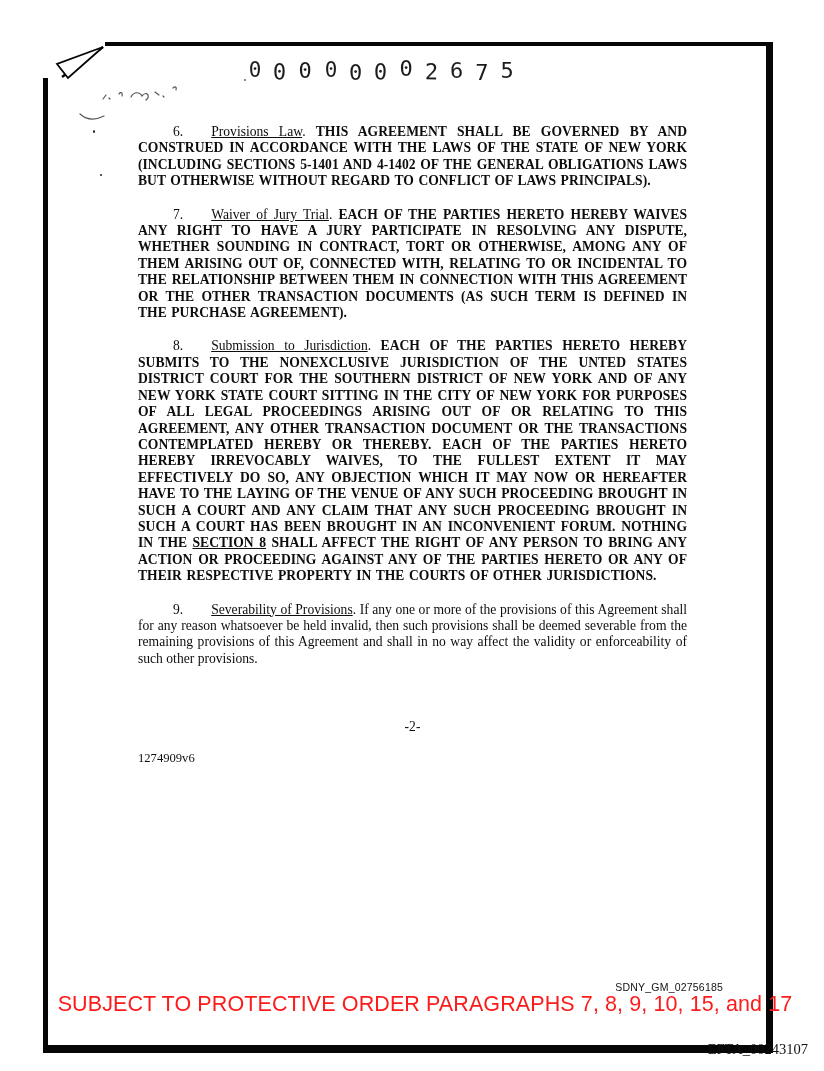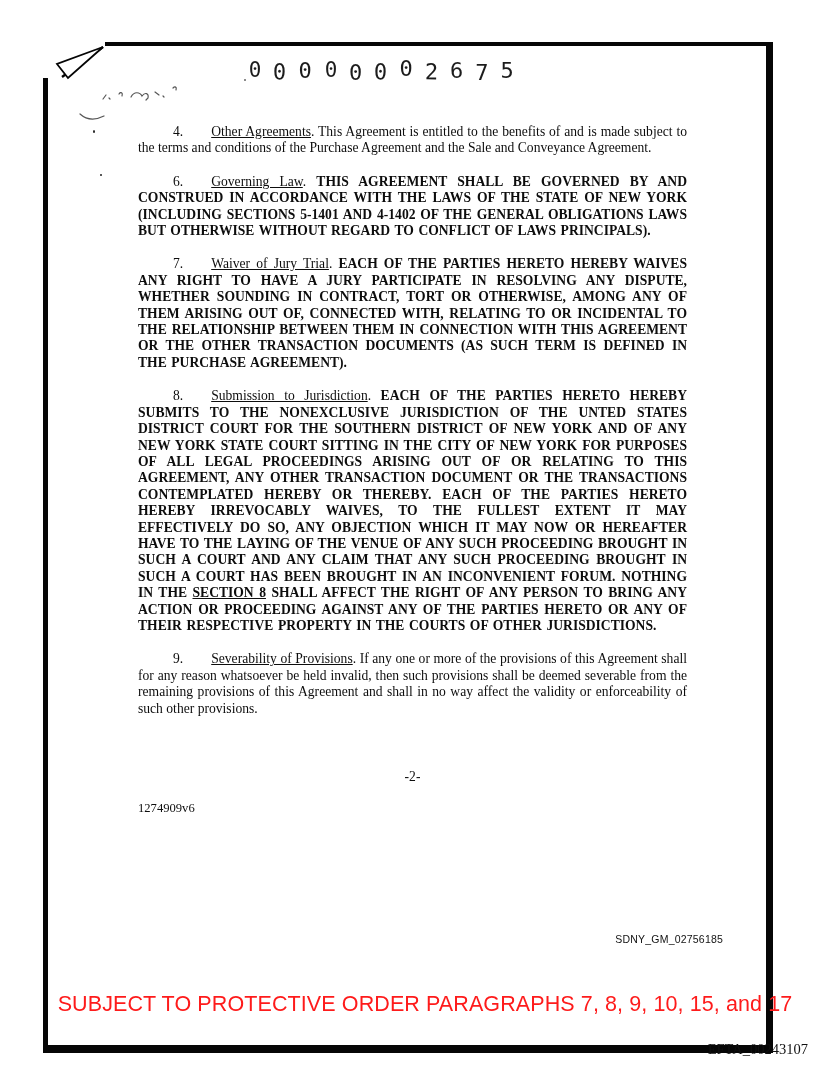--- a/index.html
+++ b/index.html
@@ -33,21 +33,21 @@
   .pnum  { margin-right:28px; }
   .phead { text-decoration:underline; }
   .para.bold-body .pbody { font-weight:bold; }
   .para.bold-body { word-spacing:1.2px; }
   .u { text-decoration:underline; }
 
   .pageno { text-align:center; font-size:13.6px; margin-top:52px; }
   .docid  { font-size:12.6px; margin-top:16px; }
 
   .sdny {
-    position:absolute; top:933px; right:101px;
+    position:absolute; top:981px; right:101px;
     font-family:"Liberation Sans", sans-serif; font-size:10.5px;
     letter-spacing:.2px; color:#121212;
   }
   .redline {
     position:absolute; top:992px; left:0; width:100%; text-align:center;
     font-family:"Liberation Sans", sans-serif; font-size:21.5px;
     letter-spacing:.1px;
     padding-left:26px;
   }
   .efta {
@@ -86,25 +86,23 @@
   </svg>
 
   <div class="speck s1"></div>
   <div class="speck s2"></div>
   <div class="speck s3"></div>
 
   <div class="stamp"><span>0</span><span>0</span><span>0</span><span>0</span><span>0</span><span>0</span><span>0</span><span>2</span><span>6</span><span>7</span><span>5</span></div>
 
   <div class="content">
 
-    <p class="para"><span class="pnum">4.</span><span class="phead">Other Agreements</span><span>.</span>
-      <span class="pbody">This Agreement is entitled to the benefits of and is made subject to the terms and conditions of the Purchase Agreement and the Sale and Conveyance Agreement.</span></p>
 
 
-    <p class="para bold-body"><span class="pnum">6.</span><span class="phead">Governing Law</span><span>.</span>
+    <p class="para bold-body"><span class="pnum">6.</span><span class="phead">Provisions Law</span><span>.</span>
       <span class="pbody">THIS AGREEMENT SHALL BE GOVERNED BY AND CONSTRUED IN ACCORDANCE WITH THE LAWS OF THE STATE OF NEW YORK (INCLUDING SECTIONS 5-1401 AND 4-1402 OF THE GENERAL OBLIGATIONS LAWS BUT OTHERWISE WITHOUT REGARD TO CONFLICT OF LAWS PRINCIPALS).</span></p>
 
     <p class="para bold-body"><span class="pnum">7.</span><span class="phead">Waiver of Jury Trial</span><span>.</span>
       <span class="pbody">EACH OF THE PARTIES HERETO HEREBY WAIVES ANY RIGHT TO HAVE A JURY PARTICIPATE IN RESOLVING ANY DISPUTE, WHETHER SOUNDING IN CONTRACT, TORT OR OTHERWISE, AMONG ANY OF THEM ARISING OUT OF, CONNECTED WITH, RELATING TO OR INCIDENTAL TO THE RELATIONSHIP BETWEEN THEM IN CONNECTION WITH THIS AGREEMENT OR THE OTHER TRANSACTION DOCUMENTS (AS SUCH TERM IS DEFINED IN THE PURCHASE AGREEMENT).</span></p>
 
     <p class="para bold-body"><span class="pnum">8.</span><span class="phead">Submission to Jurisdiction</span><span>.</span>
       <span class="pbody">EACH OF THE PARTIES HERETO HEREBY SUBMITS TO THE NONEXCLUSIVE JURISDICTION OF THE UNTED STATES DISTRICT COURT FOR THE SOUTHERN DISTRICT OF NEW YORK AND OF ANY NEW YORK STATE COURT SITTING IN THE CITY OF NEW YORK FOR PURPOSES OF ALL LEGAL PROCEEDINGS ARISING OUT OF OR RELATING TO THIS AGREEMENT, ANY OTHER TRANSACTION DOCUMENT OR THE TRANSACTIONS CONTEMPLATED HEREBY OR THEREBY.  EACH OF THE PARTIES HERETO HEREBY IRREVOCABLY WAIVES, TO THE FULLEST EXTENT IT MAY EFFECTIVELY DO SO, ANY OBJECTION WHICH IT MAY NOW OR HEREAFTER HAVE TO THE LAYING OF THE VENUE OF ANY SUCH PROCEEDING BROUGHT IN SUCH A COURT AND ANY CLAIM THAT ANY SUCH PROCEEDING BROUGHT IN SUCH A COURT HAS BEEN BROUGHT IN AN INCONVENIENT FORUM.  NOTHING IN THE </span><span class="pbody u">SECTION 8</span><span class="pbody"> SHALL AFFECT THE RIGHT OF ANY PERSON TO BRING ANY ACTION OR PROCEEDING AGAINST ANY OF THE PARTIES HERETO OR ANY OF THEIR RESPECTIVE PROPERTY IN THE COURTS OF OTHER JURISDICTIONS.</span></p>
 
     <p class="para"><span class="pnum">9.</span><span class="phead">Severability of Provisions</span><span>.</span>
       <span class="pbody">If any one or more of the provisions of this Agreement shall for any reason whatsoever be held invalid, then such provisions shall be deemed severable from the remaining provisions of this Agreement and shall in no way affect the validity or enforceability of such other provisions.</span></p>

